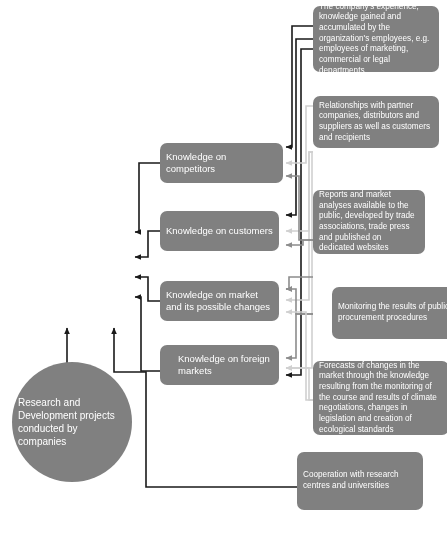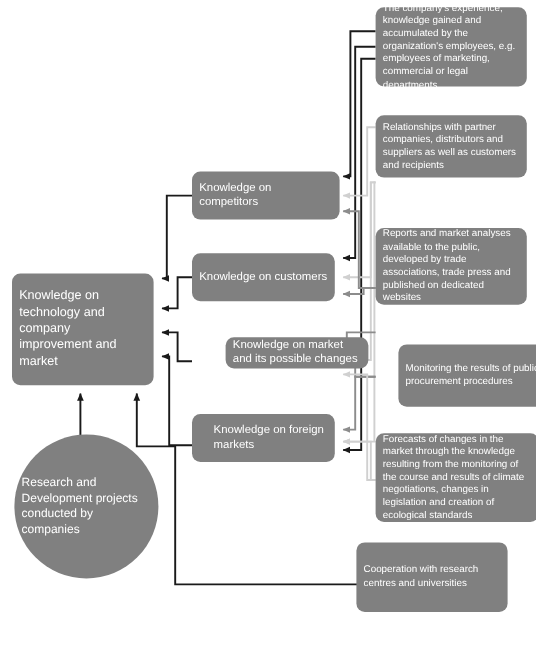--- a/index.html
+++ b/index.html
@@ -47,25 +47,25 @@
     padding: 6px;
   }
   .node-label {
     display: block;
     width: 100%;
   }
   .n-hub  { left: 10px;  top: 228px; width: 118px; height: 93px;  font-size: 10.5px; }
   .n-rd   { left: 12px;  top: 362px; width: 120px; height: 120px; font-size: 10px; }
   .n-mid1 { left: 160px; top: 143px; width: 123px; height: 40px;  font-size: 9.5px; }
   .n-mid2 { left: 160px; top: 211px; width: 119px; height: 40px;  font-size: 9.5px; }
-  .n-mid3 { left: 160px; top: 281px; width: 119px; height: 26px;  font-size: 9.5px; margin-left: 28px; }
+  .n-mid3 { left: 160px; top: 281px; width: 119px; height: 40px;  font-size: 9.5px; }
   .n-mid4 { left: 160px; top: 345px; width: 119px; height: 40px;  font-size: 9.5px; padding-left: 18px; }
   .n-src1 { left: 313px; top: 6px;   width: 126px; height: 66px;  font-size: 8.2px; }
   .n-src2 { left: 313px; top: 96px;  width: 126px; height: 52px;  font-size: 8.2px; }
-  .n-src3 { left: 313px; top: 190px; width: 126px; height: 64px;  font-size: 8.2px; }
+  .n-src3 { left: 313px; top: 190px; width: 112px; height: 64px;  font-size: 8.2px; }
   .n-src4 { left: 332px; top: 287px; width: 126px; height: 52px;  font-size: 8.2px; }
   .n-src5 { left: 313px; top: 361px; width: 136px; height: 74px;  font-size: 8.2px; }
   .n-src6 { left: 297px; top: 452px; width: 126px; height: 58px;  font-size: 8.2px; }
 </style>
 </head>
 <body>
 
 <div id="diagram">
 
   <svg class="connectors" viewBox="0 0 447 550" width="447" height="550" xmlns="http://www.w3.org/2000/svg">
@@ -107,23 +107,20 @@
 
       <path d="M313,314 L296,314 L296,289 L286,289" stroke="#8c8c8c" stroke-width="1.6" marker-end="url(#ah-mid)"></path>
       <path d="M313,314 L296,314 L296,358 L286,358" stroke="#8c8c8c" stroke-width="1.6" marker-end="url(#ah-mid)"></path>
 
       <path d="M313,400 L306,400 L306,312 L286,312" stroke="#d0d0d0" stroke-width="1.6" marker-end="url(#ah-light)"></path>
       <path d="M313,400 L309,400 L309,368 L286,368" stroke="#d0d0d0" stroke-width="1.6" marker-end="url(#ah-light)"></path>
 
     </g>
   </svg>
 
-  <div class="node n-hub">
-    <span class="node-label">Knowledge on technology and company improvement and market</span>
-  </div>
 
   <div class="node circle n-rd">
     <span class="node-label">Research and Development projects conducted by companies</span>
   </div>
 
   <div class="node n-mid1">
     <span class="node-label">Knowledge on competitors</span>
   </div>
   <div class="node n-mid2">
     <span class="node-label">Knowledge on customers</span>

